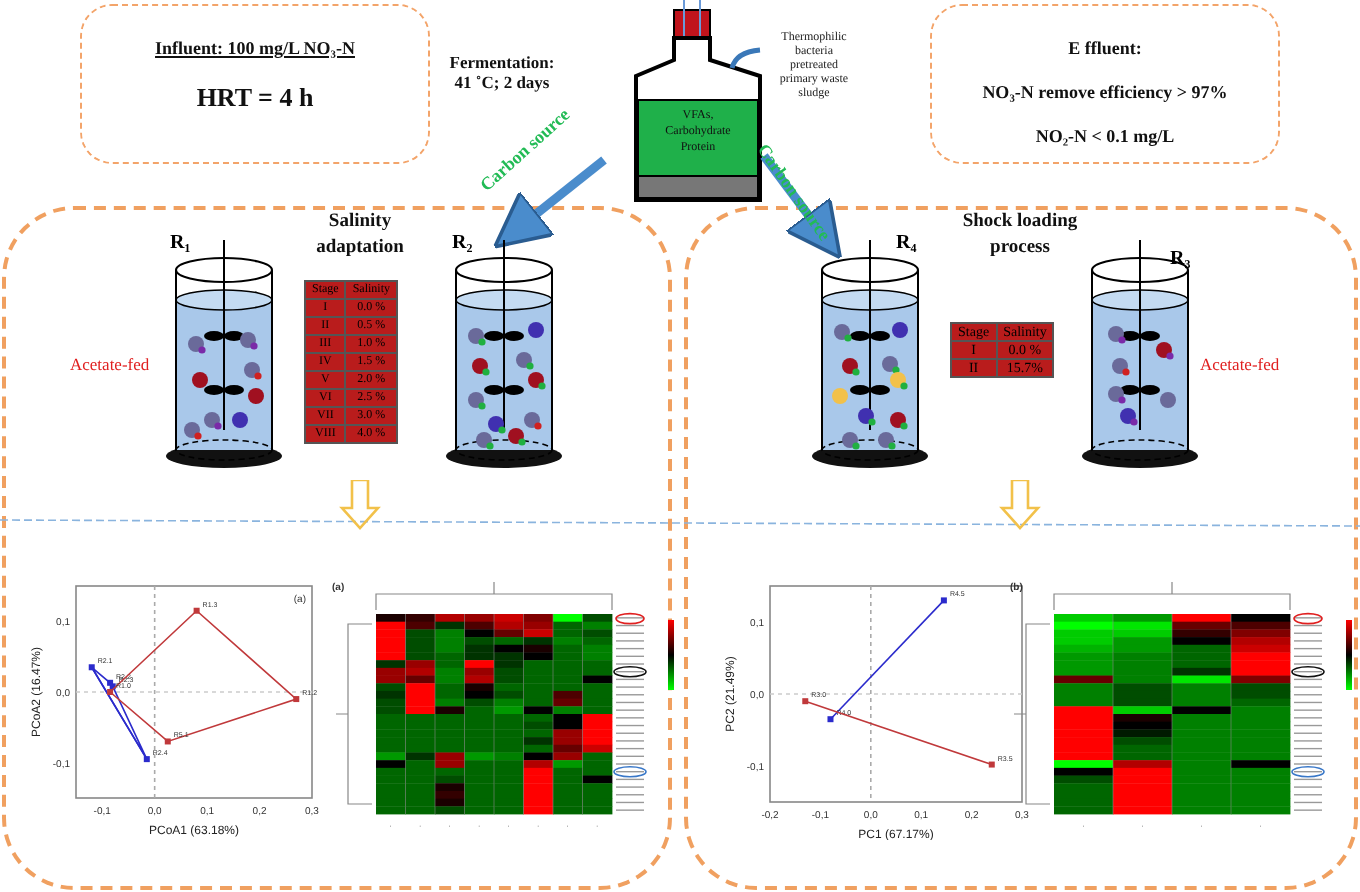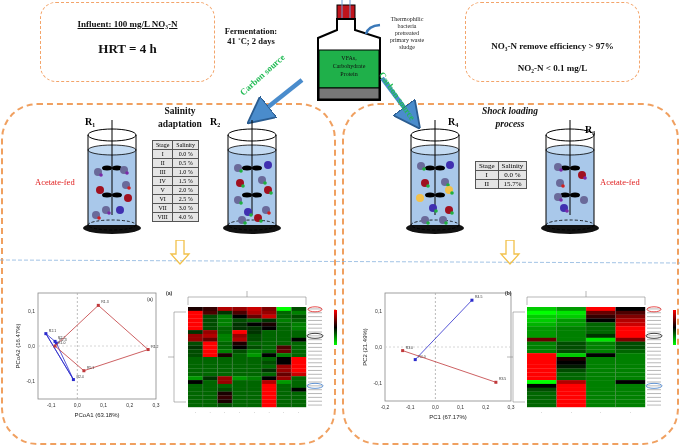--- a/index.html
+++ b/index.html
@@ -4,35 +4,36 @@
 <style>
   html,body{margin:0;padding:0;background:#fff;}
   body{width:680px;height:446px;position:relative;overflow:hidden;font-family:"Liberation Serif",serif;}
   .abs{position:absolute;}
   .dash-box{position:absolute;border:2px dashed #f0a060;border-radius:16px;box-sizing:border-box;}
   .dashdot{border-style:dashed;border-color:#f3a46a;border-width:1.5px;}
   .bold{font-weight:bold;color:#111;}
   .ctext{font-size:8.5px;text-align:center;}
   .reactor-label{font-size:10px;font-weight:bold;}
   .acetate{font-family:"Liberation Serif",serif;color:#e02020;font-weight:normal;font-size:8.5px;}
-  table.sal{border-collapse:collapse;font-size:6px;font-family:"Liberation Serif",serif;background:#e5e5e5;}
+  table.sal{border-collapse:collapse;font-size:6px;font-family:"Liberation Serif",serif;background:#b91c1c;}
   table.sal td{border:0.6px solid #555;padding:0 3px;text-align:center;height:8px;line-height:8px;}
   .tick{font-family:"Liberation Sans",sans-serif;font-size:5px;fill:#333;}
   .axlabel{font-family:"Liberation Sans",sans-serif;font-size:6px;fill:#222;}
   .ptlabel{font-family:"Liberation Sans",sans-serif;font-size:3.5px;fill:#333;}
 </style>
 </head>
 <body>
 
 <div class="dash-box dashdot" style="left:40px;top:2px;width:175px;height:80px;">
   <div class="abs bold ctext" style="left:0;width:100%;top:16px;font-size:9px;text-decoration:underline;">Influent: 100 mg/L NO₃-N</div>
   <div class="abs bold ctext" style="left:0;width:100%;top:38px;font-size:13px;">HRT = 4 h</div>
 </div>
 
 <div class="dash-box dashdot" style="left:465px;top:2px;width:175px;height:80px;">
+  <div class="abs bold ctext" style="left:0;width:100%;top:16px;font-size:9px;">E ffluent:</div>
   <div class="abs bold ctext" style="left:0;width:100%;top:38px;font-size:9px;">NO₃-N remove efficiency &gt; 97%</div>
   <div class="abs bold ctext" style="left:0;width:100%;top:60px;font-size:9px;">NO₂-N &lt; 0.1 mg/L</div>
 </div>
 
 <div class="abs bold ctext" style="left:216px;top:26px;width:70px;font-size:8.5px;">
   <div>Fermentation:</div>
   <div>41 ˚C; 2 days</div>
 </div>
 
 <svg class="abs" style="left:300px;top:0;" width="90" height="105" viewBox="0 0 90 105">
@@ -70,21 +71,21 @@
   <line x1="382" y1="78" x2="412" y2="118" stroke="#4a8ccc" stroke-width="4.5" marker-end="url(#ah)"></line>
 </svg>
 <div class="abs" style="left:238px;top:90px;transform:rotate(-42deg);transform-origin:left top;color:#22bb55;font-weight:bold;font-size:9px;white-space:nowrap;">Carbon source</div>
 <div class="abs" style="left:385px;top:70px;transform:rotate(55deg);transform-origin:left top;color:#22bb55;font-weight:bold;font-size:9px;white-space:nowrap;">Carbon source</div>
 
 <div class="abs bold ctext" style="left:145px;top:105px;width:70px;font-size:9.5px;line-height:13px;">
   <div>Salinity</div>
   <div>adaptation</div>
 </div>
 <div class="abs reactor-label" style="left:85px;top:116px;">R₁</div>
-<div class="abs reactor-label" style="left:210px;top:116px;">R₂</div>
+<div class="abs reactor-label" style="left:226px;top:116px;">R₂</div>
 <div class="abs acetate" style="left:35px;top:177px;">Acetate-fed</div>
 
 <table class="sal abs" style="left:152px;top:140px;">
   <tbody id="sal-left">
       <tr>
         <td>Stage</td>
         <td>Salinity</td>
       </tr>
       <tr>
         <td>I</td>
@@ -114,21 +115,21 @@
         <td>VII</td>
         <td>3.0 %</td>
       </tr>
       <tr>
         <td>VIII</td>
         <td>4.0 %</td>
       </tr>
     </tbody>
 </table>
 
-<div class="abs bold ctext" style="left:470px;top:105px;width:80px;font-size:9.5px;line-height:13px;font-style:italic;">
+<div class="abs bold ctext" style="left:470px;top:105px;width:80px;font-size:9.5px;line-height:13px;">
   <div>Shock loading</div>
   <div>process</div>
 </div>
 <div class="abs reactor-label" style="left:448px;top:116px;">R₄</div>
 <div class="abs reactor-label" style="left:585px;top:124px;">R₃</div>
 <div class="abs acetate" style="left:600px;top:177px;">Acetate-fed</div>
 
 <table class="sal abs" style="left:475px;top:161px;font-size:7px;">
   <tbody id="sal-right">
       <tr>

